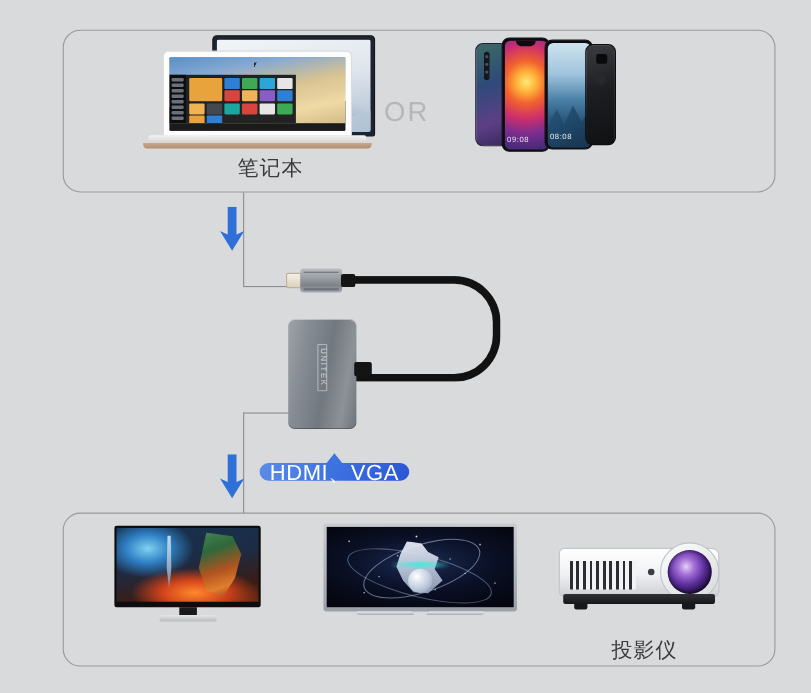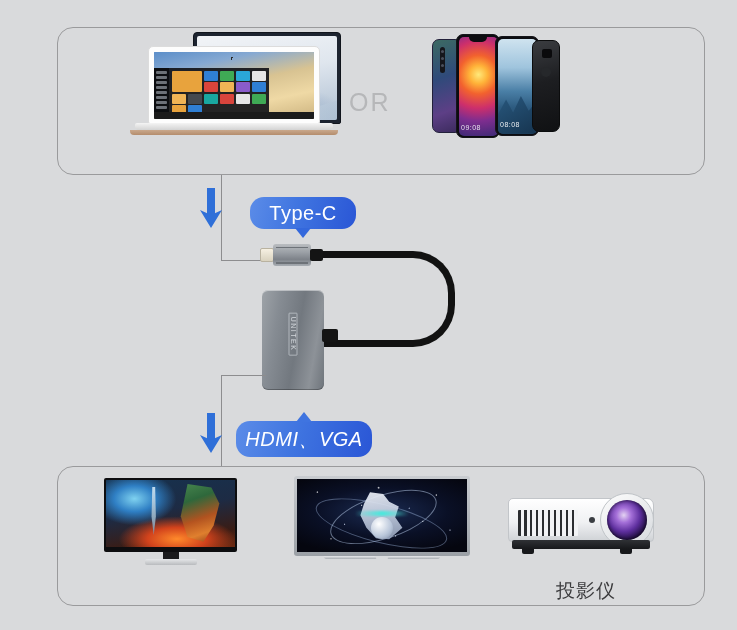--- a/index.html
+++ b/index.html
@@ -59,21 +59,21 @@
     box-sizing:border-box;
   }
   .pill .tail{
     position:absolute;bottom:-9px;left:50%;margin-left:-8px;
     width:0;height:0;
     border-left:8px solid transparent;
     border-right:8px solid transparent;
     border-top:10px solid #3468dc;
   }
   #pill-typec{left:250px;top:197px;width:106px;height:32px;}
-  #pill-hdmi{left:236px;top:421px;width:136px;height:36px;font-style:italic;}
+  #pill-hdmi{left:236px;top:421px;width:136px;height:16px;}
   #pill-hdmi .tail{bottom:auto;top:-9px;
     border-top:none;border-bottom:10px solid #3f74e0;}
 
   
   #laptops{position:absolute;left:148px;top:30px;width:196px;height:112px;}
   .lap-back{
     position:absolute;left:45px;top:2px;width:148px;height:92px;
     background:#1d2430;border-radius:4px 4px 2px 2px;
     border:1px solid #11151c;box-sizing:border-box;padding:3px;
   }
@@ -373,20 +373,21 @@
               </div>
             </div>
             <div class="win-taskbar"></div>
           </div>
         </div>
       </div>
       <div class="base"></div>
       <div class="pad"></div>
     </div>
   </div>
+  <div class="caption" style="left:148px;top:140px;width:196px;">笔记本</div>
 
   <div id="or-text">OR</div>
 
   <div id="phones">
     <div class="ph ph-1">
       <div class="cam"></div>
     </div>
     <div class="ph ph-2">
       <div class="scr"></div>
       <div class="notch"></div>
@@ -403,24 +404,20 @@
   </div>
 
   <div class="wire wire-v" style="left:221px;top:175px;height:86px;"></div>
   <div class="wire wire-h" style="left:221px;top:260px;width:45px;"></div>
 
   <svg class="arrow" style="left:198px;top:188px;" viewBox="0 0 26 44">
     <path d="M13 0 L13 26 M13 40 L2 22 L13 27 L24 22 Z" fill="#2f6fd8"></path>
     <rect x="9" y="0" width="8" height="28" fill="#2f6fd8"></rect>
   </svg>
 
-  <div class="pill" id="pill-typec">
-    <span>Type-C</span>
-    <span class="tail"></span>
-  </div>
 
   <div id="adapter-group">
     <div class="cable" id="cable-loop"></div>
     <div id="connector">
       <div class="tip"></div>
       <div class="barrel"></div>
       <div class="neck"></div>
     </div>
     <div id="adapter-body">
       <div class="logo">UNITEK</div>

